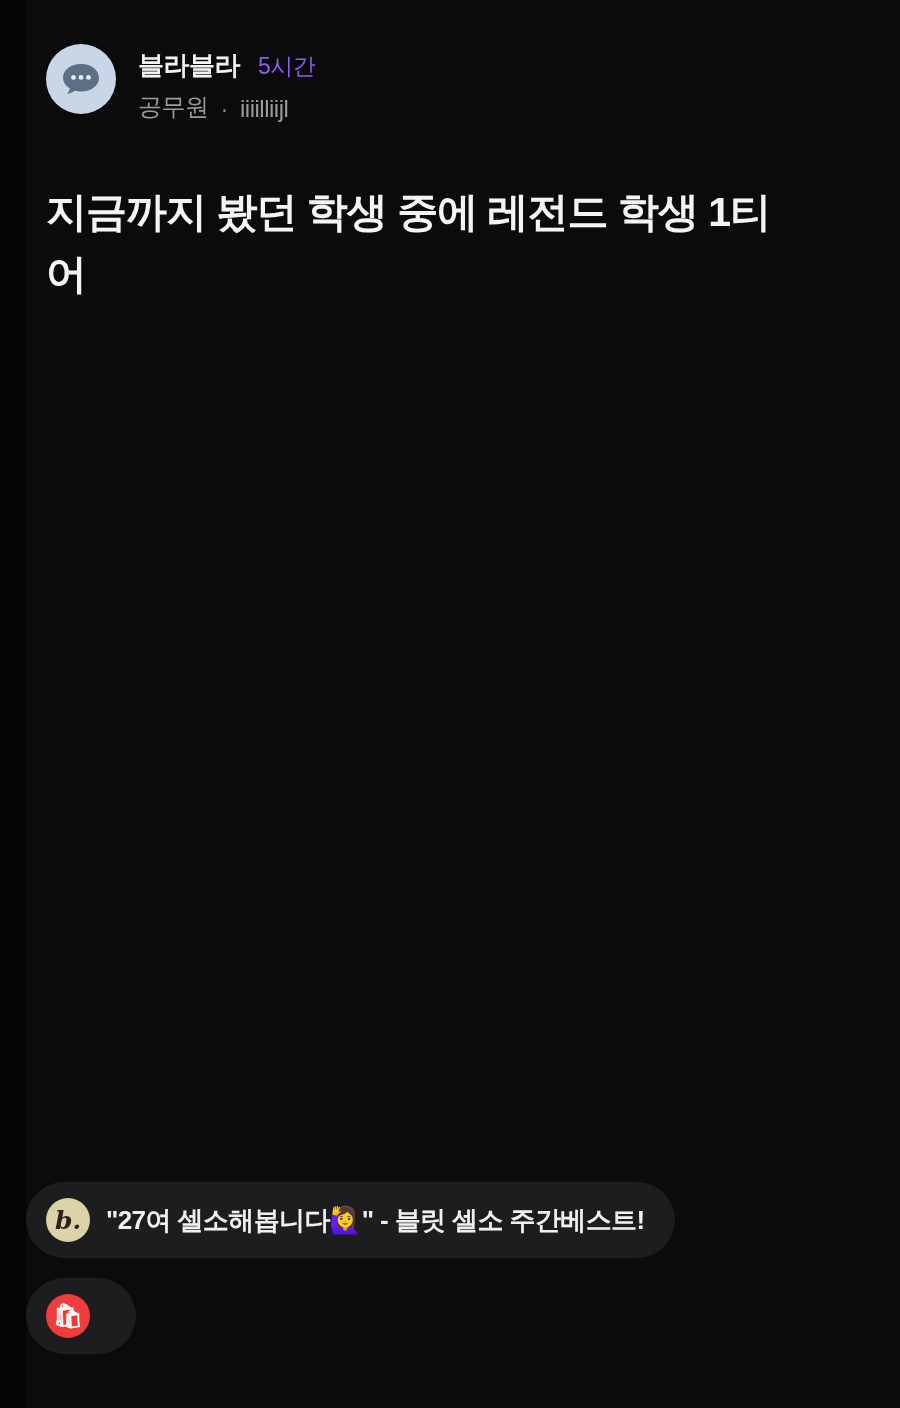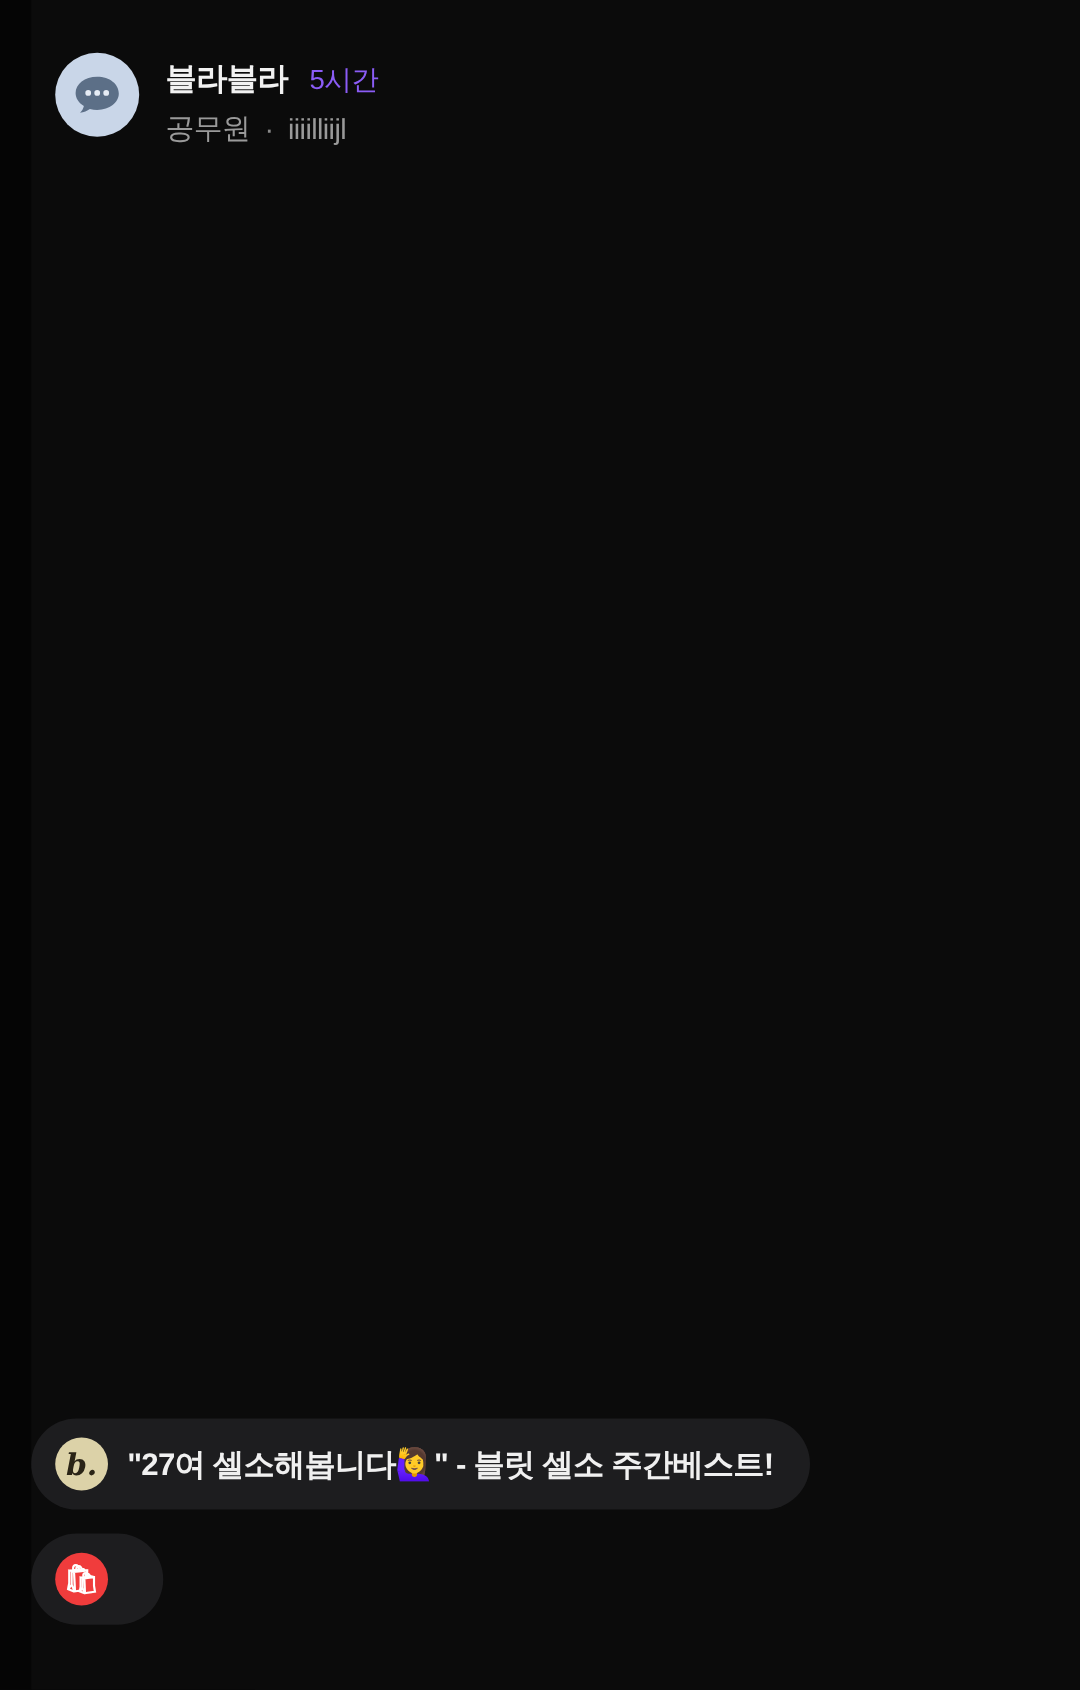--- a/index.html
+++ b/index.html
@@ -188,20 +188,21 @@
           <span class="post-time">5시간</span>
         </div>
         <div class="meta-row">
           <span>공무원</span>
           <span class="meta-sep">·</span>
           <span>iiiilliijl</span>
         </div>
       </div>
     </div>
 
+    <h1 class="post-title">지금까지 봤던 학생 중에 레전드 학생 1티어</h1>
 
 
   </div>
 
   <div class="promos">
     <div class="promo-row">
       <div class="promo">
         <span class="promo-icon bullet">b.</span>
         <span class="promo-label">"27여 셀소해봅니다🙋‍♀️" - 블릿 셀소 주간베스트!</span>
       </div>

